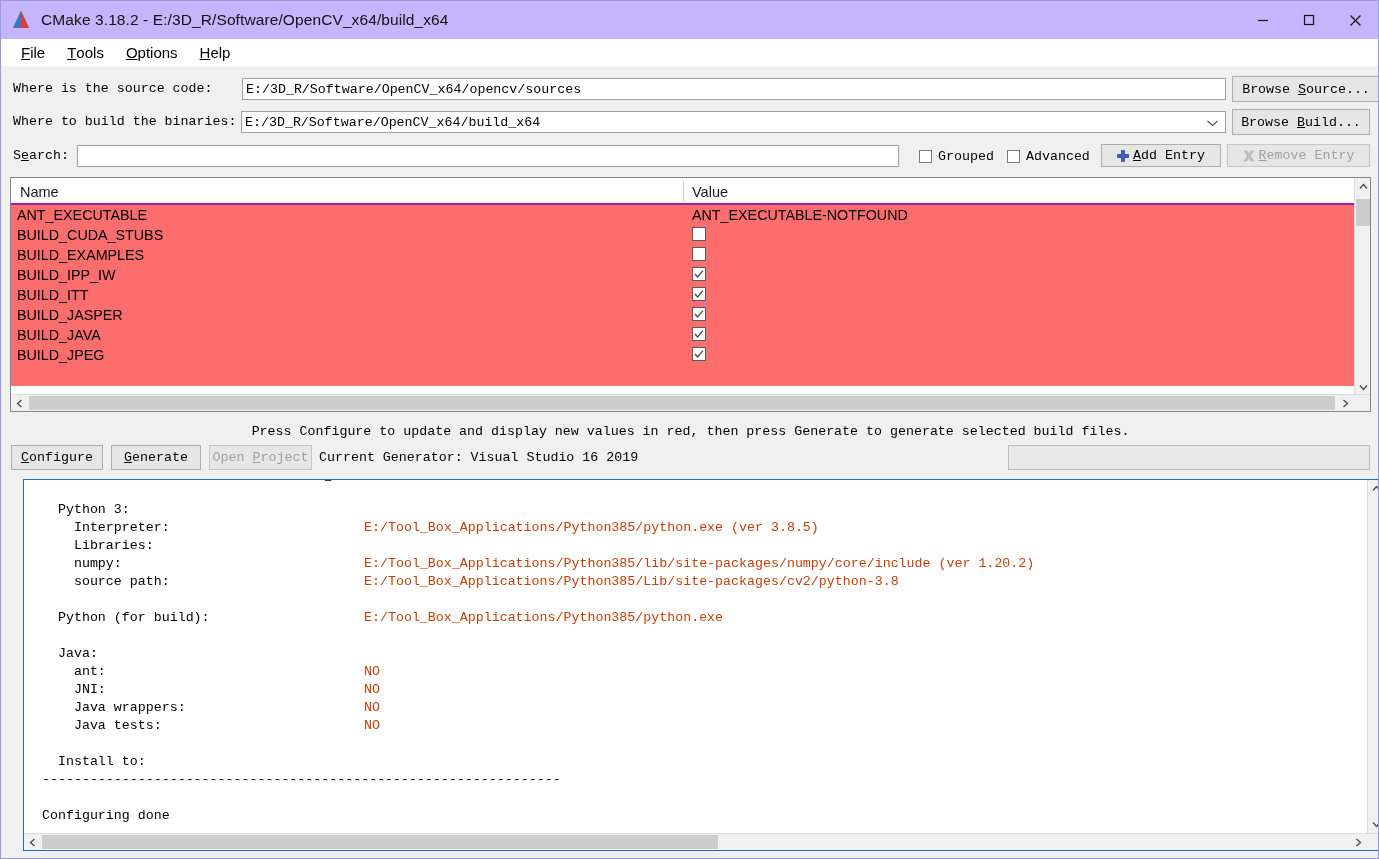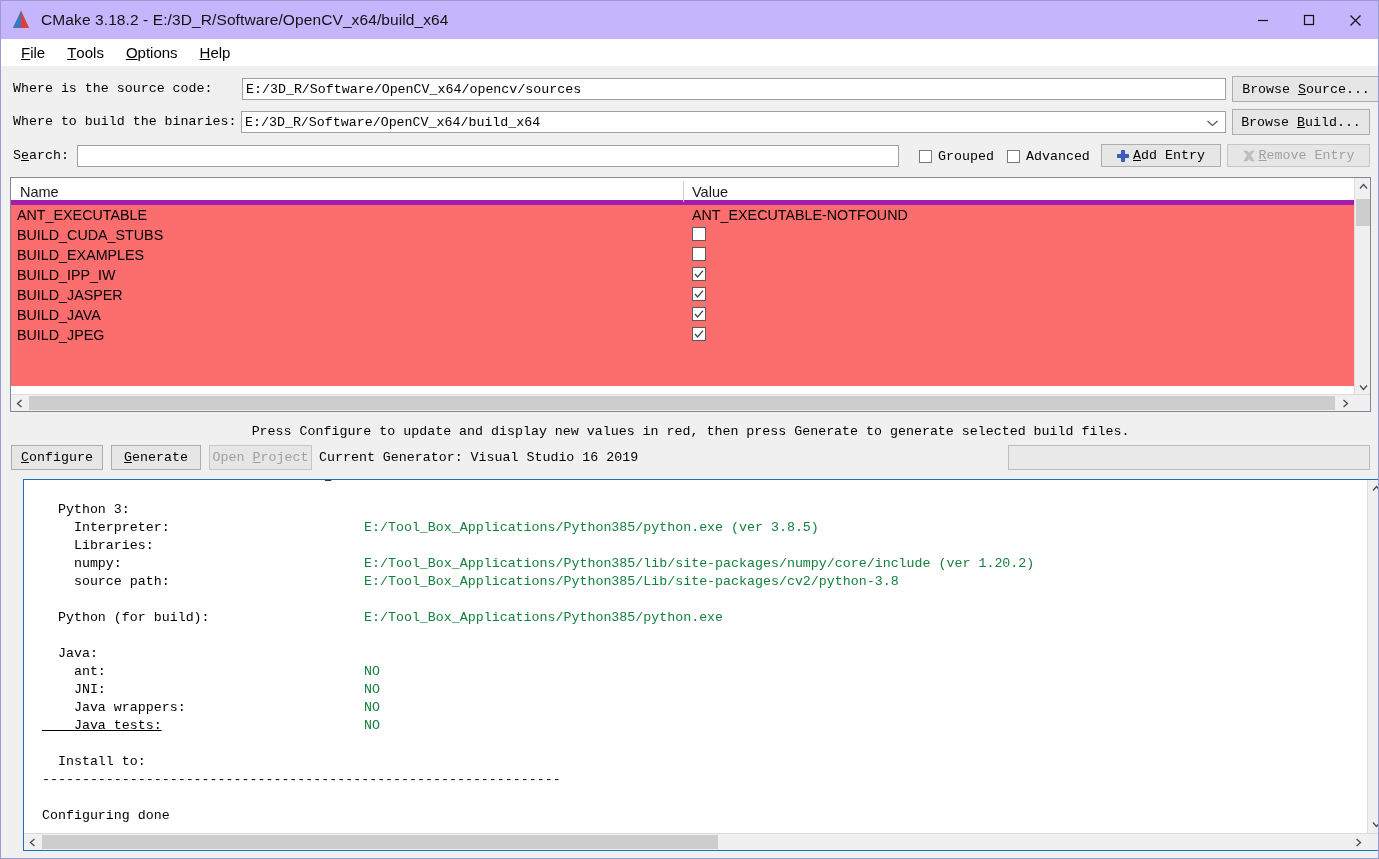--- a/index.html
+++ b/index.html
@@ -119,21 +119,21 @@
     left: 9px; top: 176px;
     width: 1361px; height: 235px;
     border: 1px solid #828790;
     background: #ffffff;
     overflow: hidden;
   }
   .cache-head {
     position: absolute; left: 0; top: 0;
     width: 1345px; height: 27px;
     background: #ffffff;
-    border-bottom: 5px solid #a21caf;
+    border-bottom: 2px solid #a21caf;
   }
   .cache-head .hcell {
     position: absolute; top: 0; height: 27px;
     display: flex; align-items: center;
     font-size: 14.5px; color: #1a1a1a;
     font-family: "Liberation Sans", sans-serif;
   }
   .coldiv {
     position: absolute; top: 3px; height: 21px; width: 1px;
     background: #cfcfcf;
@@ -233,21 +233,21 @@
     position: absolute; left: 18px;
     font-family: "Liberation Mono", "DejaVu Sans Mono", monospace;
     font-size: 13.3px; color: #000;
     white-space: pre;
     line-height: 18px;
     height: 18px;
   }
   .outval {
     position: absolute;
     font-family: "Liberation Mono", "DejaVu Sans Mono", monospace;
-    font-size: 13.3px; color: #15803d;
+    font-size: 13.3px; color: #c2410c;
     white-space: pre;
     line-height: 18px;
     height: 18px;
   }
   .clip-top {
     position: absolute; left: 300px; top: -10px;
     font-family: "Liberation Mono", "DejaVu Sans Mono", monospace;
     font-size: 13.3px; color: #1a3a6a;
     white-space: pre;
   }
@@ -370,20 +370,28 @@
         <div class="row">
           <div class="rname">BUILD_CUDA_STUBS</div>
           <div class="rcb" style="top: 2px;"></div>
         </div>
         <div class="row">
           <div class="rname">BUILD_EXAMPLES</div>
           <div class="rcb" style="top: 2px;"></div>
         </div>
         <div class="row">
           <div class="rname">BUILD_IPP_IW</div>
+          <div class="rcb" style="top: 2px;">
+            <svg width="12" height="12" viewBox="0 0 12 12">
+              <polyline points="2,6 4.6,9 10,2.6" fill="none" stroke="#4a4a4a" stroke-width="1.4"></polyline>
+            </svg>
+          </div>
+        </div>
+        <div class="row">
+          <div class="rname">BUILD_ITT</div>
           <div class="rcb" style="top: 2px;">
             <svg width="12" height="12" viewBox="0 0 12 12">
               <polyline points="2,6 4.6,9 10,2.6" fill="none" stroke="#4a4a4a" stroke-width="1.4"></polyline>
             </svg>
           </div>
         </div>
         <div class="row">
           <div class="rname">BUILD_JASPER</div>
           <div class="rcb" style="top: 2px;">
             <svg width="12" height="12" viewBox="0 0 12 12">
@@ -470,21 +478,21 @@
         <div class="outval" style="top: 93px; left: 340px;">E:/Tool_Box_Applications/Python385/Lib/site-packages/cv2/python-3.8</div>
         <div class="outline" style="top: 129px;">  Python (for build):</div>
         <div class="outval" style="top: 129px; left: 340px;">E:/Tool_Box_Applications/Python385/python.exe</div>
         <div class="outline" style="top: 165px;">  Java:</div>
         <div class="outline" style="top: 183px;">    ant:</div>
         <div class="outval" style="top: 183px; left: 340px;">NO</div>
         <div class="outline" style="top: 201px;">    JNI:</div>
         <div class="outval" style="top: 201px; left: 340px;">NO</div>
         <div class="outline" style="top: 219px;">    Java wrappers:</div>
         <div class="outval" style="top: 219px; left: 340px;">NO</div>
-        <div class="outline" style="top: 237px; text-decoration: underline;">    Java tests:</div>
+        <div class="outline" style="top: 237px;">    Java tests:</div>
         <div class="outval" style="top: 237px; left: 340px;">NO</div>
         <div class="outline" style="top: 273px;">  Install to:</div>
         <div class="outline" style="top: 291px;">-----------------------------------------------------------------</div>
         <div class="outline" style="top: 327px;">Configuring done</div>
       </div>
 
     <div class="vsb" style="top:0; height:353px;">
       <div class="sbbtn" style="top:0;">
         <svg width="9" height="7" viewBox="0 0 9 7">
             <polyline points="1,5.5 4.5,1.5 8,5.5" fill="none" stroke="#4a4a4a" stroke-width="1.3"></polyline>

